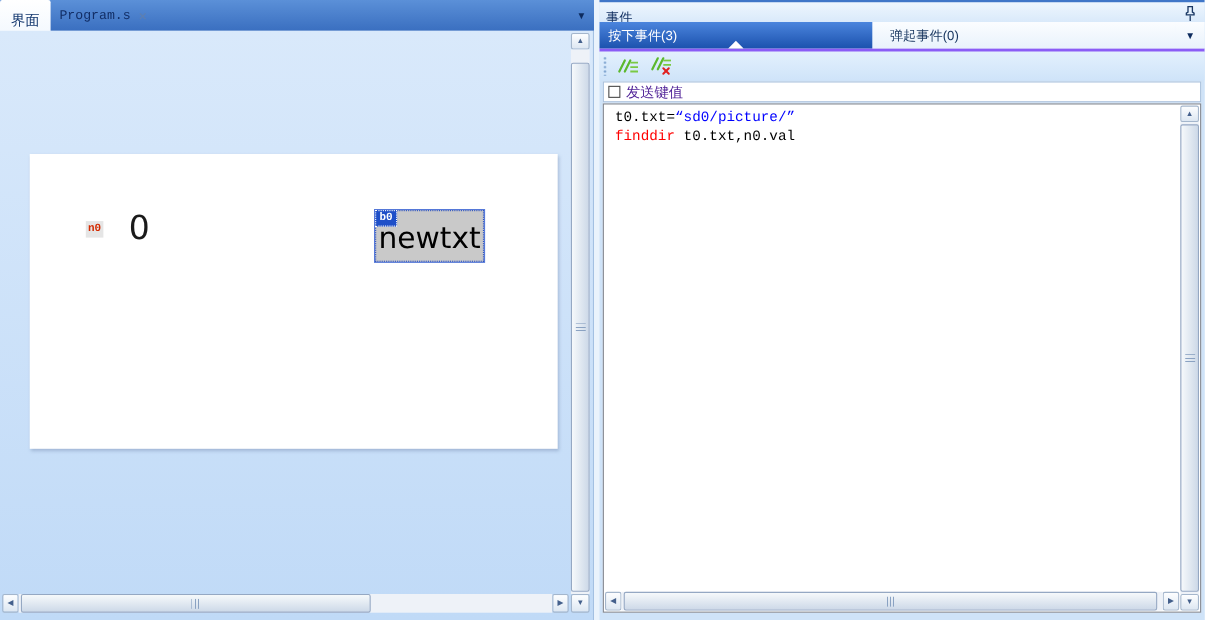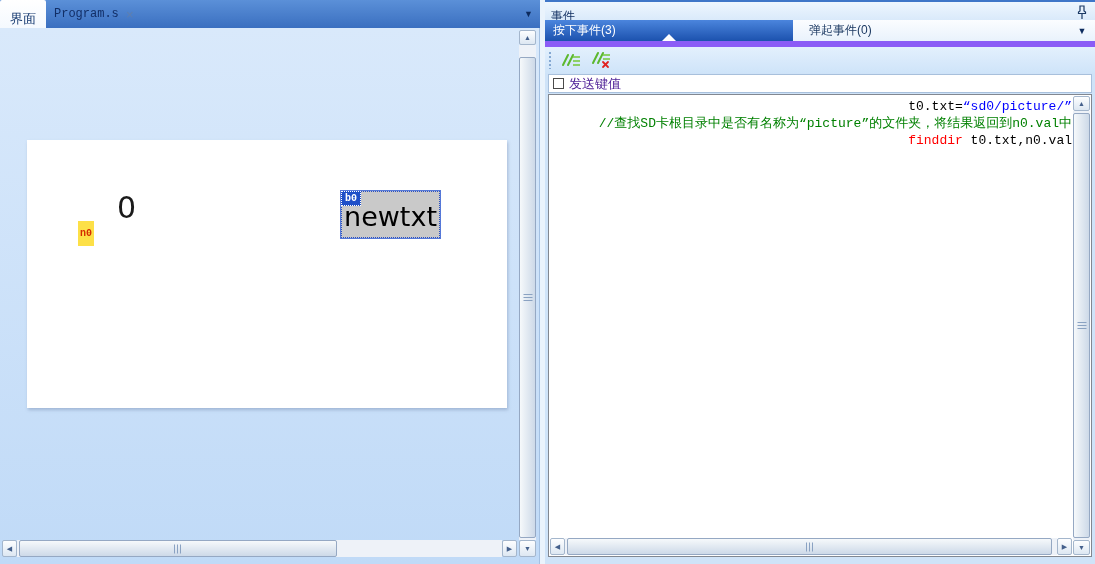--- a/index.html
+++ b/index.html
@@ -18,22 +18,22 @@
   .lp-tab-close { position:absolute; left:126px; top:0; height:28px; display:flex;
     align-items:center; color:#5f7fae; font-size:13px; cursor:default; }
   .lp-dropdown { position:absolute; right:7px; top:0; height:28px; display:flex;
     align-items:center; color:#0d2b5e; font-size:9px; }
   .lp-content { position:absolute; left:0; top:28px; width:540px; height:536px;
     background:linear-gradient(#d9e9fb,#c0daf7); border-right:1px solid #a3c0e2; }
 
   
   .design-canvas { position:absolute; left:27px; top:112px; width:480px; height:268px;
     background:#ffffff; box-shadow:1px 2px 3px rgba(90,110,150,.35); }
-  .n0-tag { position:absolute; left:51px; top:61px; background:#fde047; color:#d42a00;
-    font:bold 10px "Liberation Mono", monospace; padding:7px 2px;margin-top:20px; }
+  .n0-tag { position:absolute; left:51px; top:61px; background:#e5e5e5; color:#d42a00;
+    font:bold 10px "Liberation Mono", monospace; padding:2px 2px; }
   .n0-value { position:absolute; left:90px; top:50px; color:#1a1a1a; font-size:30px;
     font-family:"DejaVu Sans", sans-serif; }
   .b0-button { position:absolute; left:314px; top:51px; width:99px; height:47px;
     background:#c9c9c9; border:1px dotted #2a50c0; box-shadow:0 0 0 1px #5578d8;
     display:flex; align-items:center; justify-content:center; }
   .b0-tag { position:absolute; left:-1px; top:-1px; background:#1e4fc8; color:#ffffff;
     font:bold 10px "Liberation Mono", monospace; padding:1px 3px; border:1px dotted #ffffff; }
   .b0-label { font-size:27px; color:#000; font-family:"DejaVu Sans", sans-serif; margin-top:4px; }
 
   
@@ -63,21 +63,21 @@
 
   
   #right-panel { position:absolute; left:545px; top:0; width:550px; height:564px;
     background:#cfe3f8; }
   .rp-titlebar { position:absolute; left:0; top:0; width:550px; height:31px;
     background:linear-gradient(#eef6fe,#cde2f8); border-top:2px solid #3f76c8;
     display:flex; align-items:center; }
   .rp-title { margin-left:6px; font-size:12px; color:#0d2b5e; }
   .rp-pin { position:absolute; right:7px; top:3px; width:12px; height:15px; }
   .rp-tabs { position:absolute; left:0; top:20px; width:550px; height:27px; display:flex;
-    background:#eef5fd; border-bottom:6px solid #8b5cf6; }
+    background:#eef5fd; border-bottom:3px solid #8b5cf6; }
   .rp-tab-active { width:248px; background:linear-gradient(#4b85dd,#1c52ae); color:#fff;
     font-size:12px; display:flex; align-items:center; padding-left:8px; position:relative; }
   .rp-tab-active::after { content:""; position:absolute; bottom:0; left:50%;
     transform:translateX(-50%); border-left:7px solid transparent;
     border-right:7px solid transparent; border-bottom:7px solid #ffffff; }
   .rp-tab-inactive { flex:1; background:linear-gradient(#fbfdff,#e9f2fc); color:#16345e;
     font-size:12px; display:flex; align-items:center; padding-left:16px; }
   .rp-tabs-dropdown { width:26px; display:flex; align-items:center; justify-content:center;
     color:#0d2b5e; font-size:9px; background:linear-gradient(#fbfdff,#e9f2fc); }
   .rp-toolbar { position:absolute; left:0; top:47px; width:550px; height:26px;
@@ -88,22 +88,22 @@
   .tb-icon { width:24px; height:20px; margin-left:6px; display:flex; align-items:center;
     justify-content:center; }
   .rp-sendkey { position:absolute; left:3px; top:74px; right:3px; height:19px;
     background:#ffffff; border:1px solid #a8c0dc; display:flex; align-items:center; }
   .checkbox { width:11px; height:11px; background:#fff; border:1px solid #4a4a4a;
     margin:0 5px 0 4px; }
   .sendkey-label { font-size:13px; color:#4c1d95; }
   .rp-code { position:absolute; left:3px; top:94px; right:3px; bottom:7px;
     background:#ffffff; border:1px solid #828790; }
   .code-text { position:absolute; left:1px; top:1px; right:19px; bottom:19px;
-    font:13px/17px "Liberation Mono", monospace; padding:2px 0; overflow:hidden;
-    white-space:pre-wrap;text-align:right; }
+    font:13px/17px "Liberation Mono", monospace; padding:2px 9px; overflow:hidden;
+    white-space:pre-wrap; }
   .tok-plain { color:#000000; }
   .tok-str { color:#0000ff; }
   .tok-comment { color:#008000; }
   .tok-kw { color:#ff0000; }
   .code-vscroll { position:absolute; right:1px; top:1px; width:17px; bottom:1px;
     display:flex; flex-direction:column; }
   .code-vscroll .sb-btn { height:15px; }
   .code-vscroll .sb-track { flex:1; }
   .code-vscroll .sb-thumb-v { top:2px; bottom:2px; }
   .code-hscroll { position:absolute; left:1px; right:19px; bottom:1px; height:17px; display:flex; }
@@ -204,21 +204,21 @@
       </svg>
     </span>
   </div>
 
   <div class="rp-sendkey">
     <span class="checkbox"></span>
     <span class="sendkey-label">发送键值</span>
   </div>
 
   <div class="rp-code">
-    <div class="code-text"><div><span class="tok-plain">t0.txt=</span><span class="tok-str">“sd0/picture/”</span></div><div class="tok-comment">//查找SD卡根目录中是否有名称为“picture”的文件夹，将结果返回到n0.val中</div><div><span class="tok-kw">finddir</span><span class="tok-plain"> t0.txt,n0.val</span></div></div>
+    <div class="code-text"><div><span class="tok-plain">t0.txt=</span><span class="tok-str">“sd0/picture/”</span></div><div><span class="tok-kw">finddir</span><span class="tok-plain"> t0.txt,n0.val</span></div></div>
 
     <div class="code-vscroll">
       <div class="sb-btn">▲</div>
       <div class="sb-track">
         <div class="sb-thumb-v">
           <span class="grip-v"></span>
         </div>
       </div>
       <div class="sb-btn">▼</div>
     </div>

